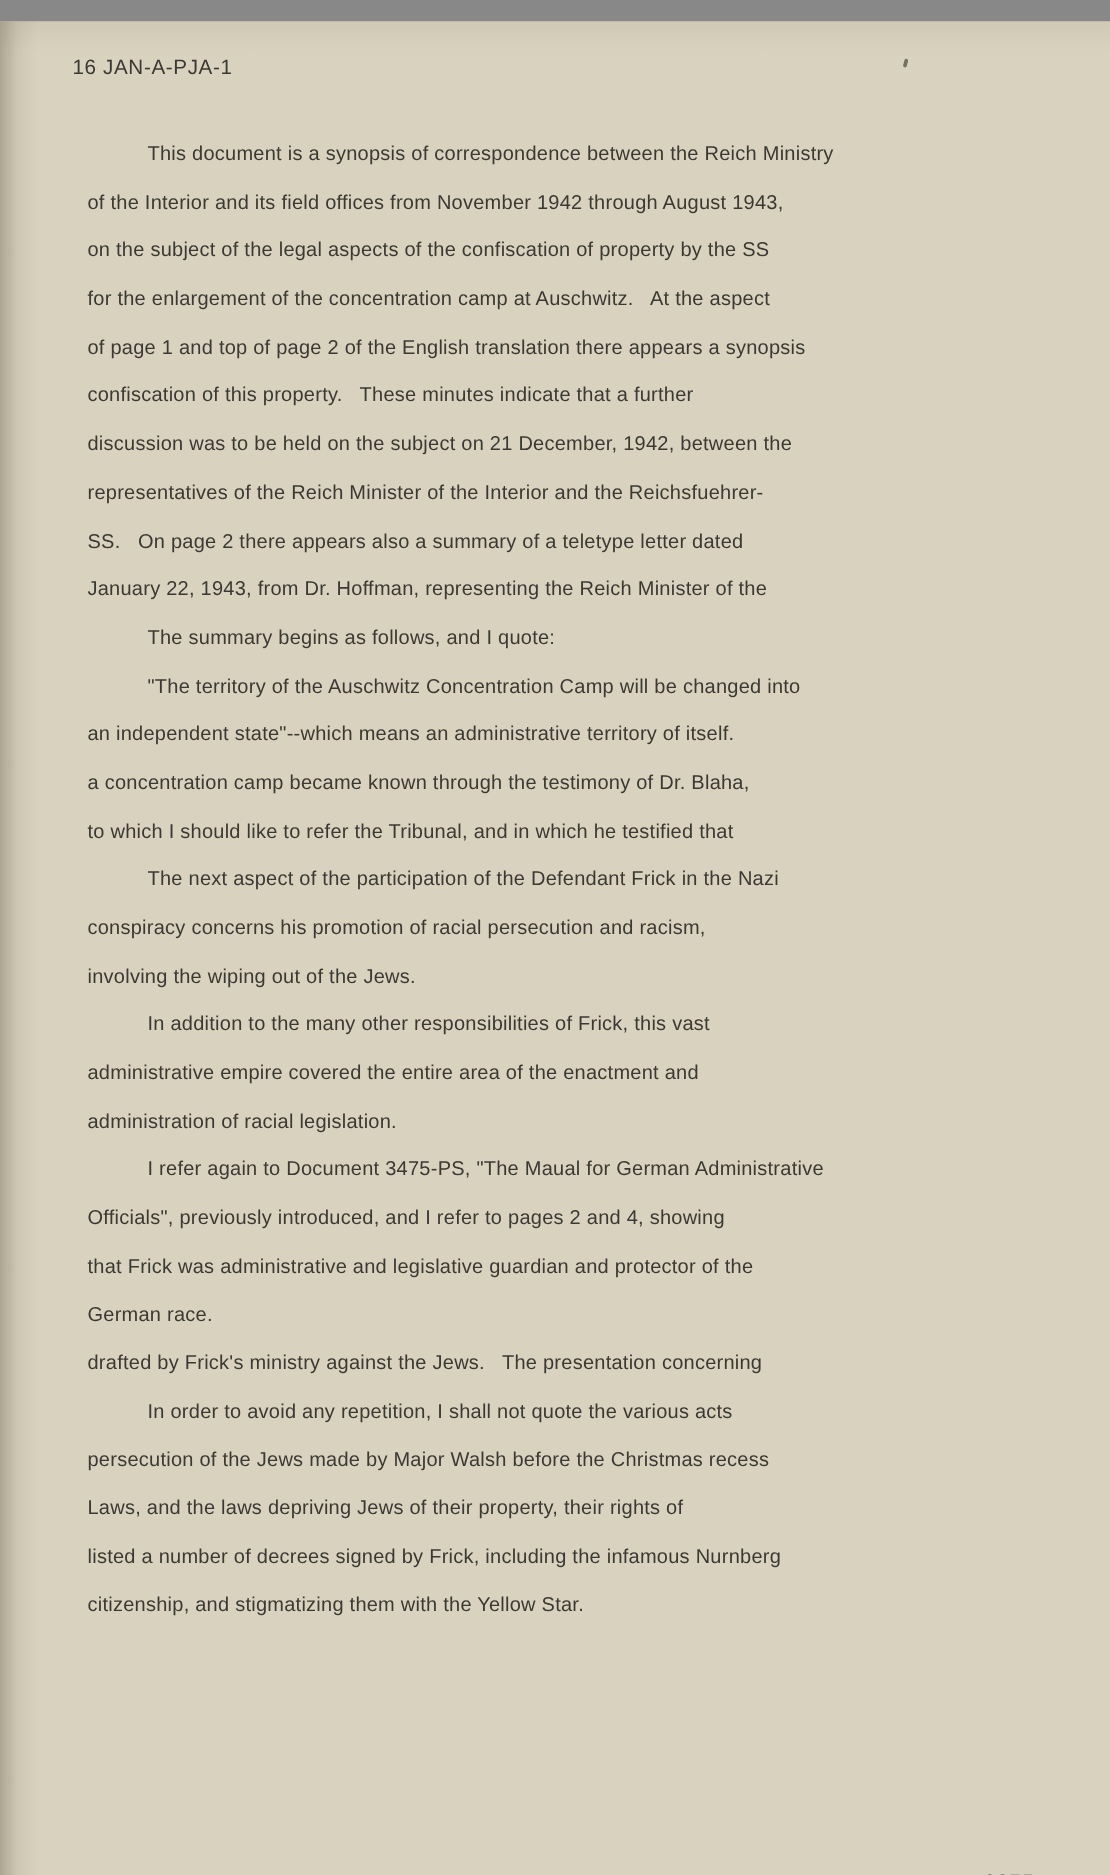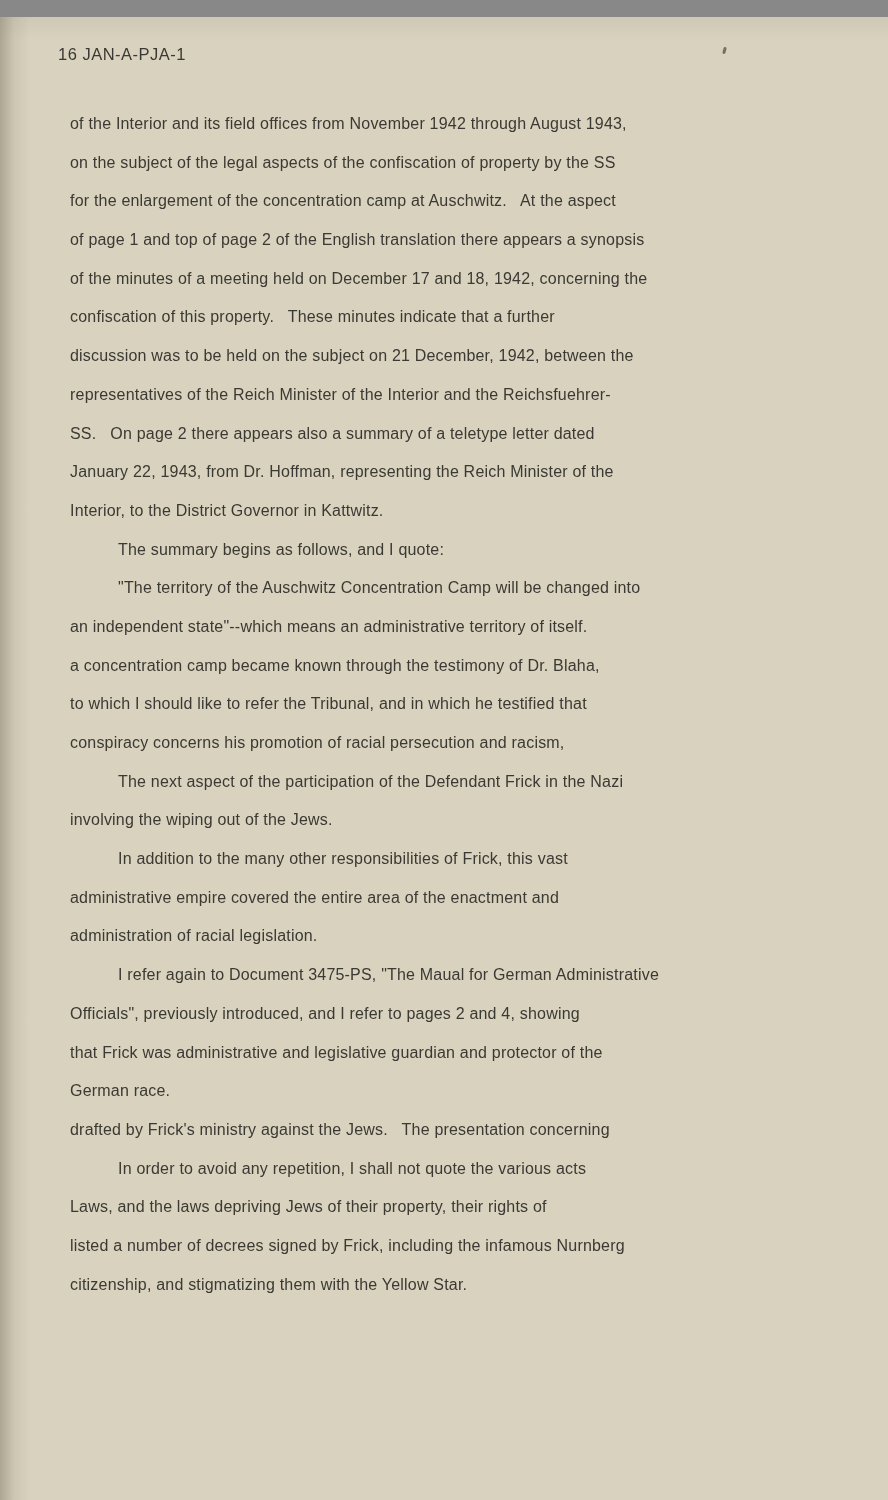--- a/index.html
+++ b/index.html
@@ -68,47 +68,47 @@
   }
 </style>
 </head>
 <body>
 
 <div class="page">
   <div class="speck"></div>
   <div class="header">16 JAN-A-PJA-1</div>
 
   <div class="doc-body">
+      <div class="line indent">This document is a synopsis of correspondence between the Reich Ministry</div>
       <div class="line">of the Interior and its field offices from November 1942 through August 1943,</div>
       <div class="line">on the subject of the legal aspects of the confiscation of property by the SS</div>
       <div class="line">for the enlargement of the concentration camp at Auschwitz.   At the aspect</div>
       <div class="line">of page 1 and top of page 2 of the English translation there appears a synopsis</div>
-      <div class="line">of the minutes of a meeting held on December 17 and 18, 1942, concerning the</div>
       <div class="line">confiscation of this property.   These minutes indicate that a further</div>
       <div class="line">discussion was to be held on the subject on 21 December, 1942, between the</div>
       <div class="line">representatives of the Reich Minister of the Interior and the Reichsfuehrer-</div>
       <div class="line">SS.   On page 2 there appears also a summary of a teletype letter dated</div>
       <div class="line">January 22, 1943, from Dr. Hoffman, representing the Reich Minister of the</div>
-      <div class="line">Interior, to the District Governor in Kattwitz.</div>
       <div class="line indent">The summary begins as follows, and I quote:</div>
       <div class="line indent">"The territory of the Auschwitz Concentration Camp will be changed into</div>
       <div class="line">an independent state"--which means an administrative territory of itself.</div>
       <div class="line">a concentration camp became known through the testimony of Dr. Blaha,</div>
       <div class="line">to which I should like to refer the Tribunal, and in which he testified that</div>
+      <div class="line indent">The next aspect of the participation of the Defendant Frick in the Nazi</div>
       <div class="line">conspiracy concerns his promotion of racial persecution and racism,</div>
-      <div class="line indent">The next aspect of the participation of the Defendant Frick in the Nazi</div>
       <div class="line">involving the wiping out of the Jews.</div>
       <div class="line indent">In addition to the many other responsibilities of Frick, this vast</div>
       <div class="line">administrative empire covered the entire area of the enactment and</div>
       <div class="line">administration of racial legislation.</div>
       <div class="line indent">I refer again to Document 3475-PS, "The Maual for German Administrative</div>
       <div class="line">Officials", previously introduced, and I refer to pages 2 and 4, showing</div>
       <div class="line">that Frick was administrative and legislative guardian and protector of the</div>
       <div class="line">German race.</div>
       <div class="line">drafted by Frick's ministry against the Jews.   The presentation concerning</div>
       <div class="line indent">In order to avoid any repetition, I shall not quote the various acts</div>
+      <div class="line">persecution of the Jews made by Major Walsh before the Christmas recess</div>
       <div class="line">Laws, and the laws depriving Jews of their property, their rights of</div>
       <div class="line">listed a number of decrees signed by Frick, including the infamous Nurnberg</div>
       <div class="line">citizenship, and stigmatizing them with the Yellow Star.</div>
     </div>
 
   <div class="footer">- 2855 -</div>
 </div>
 
 </body></html>

